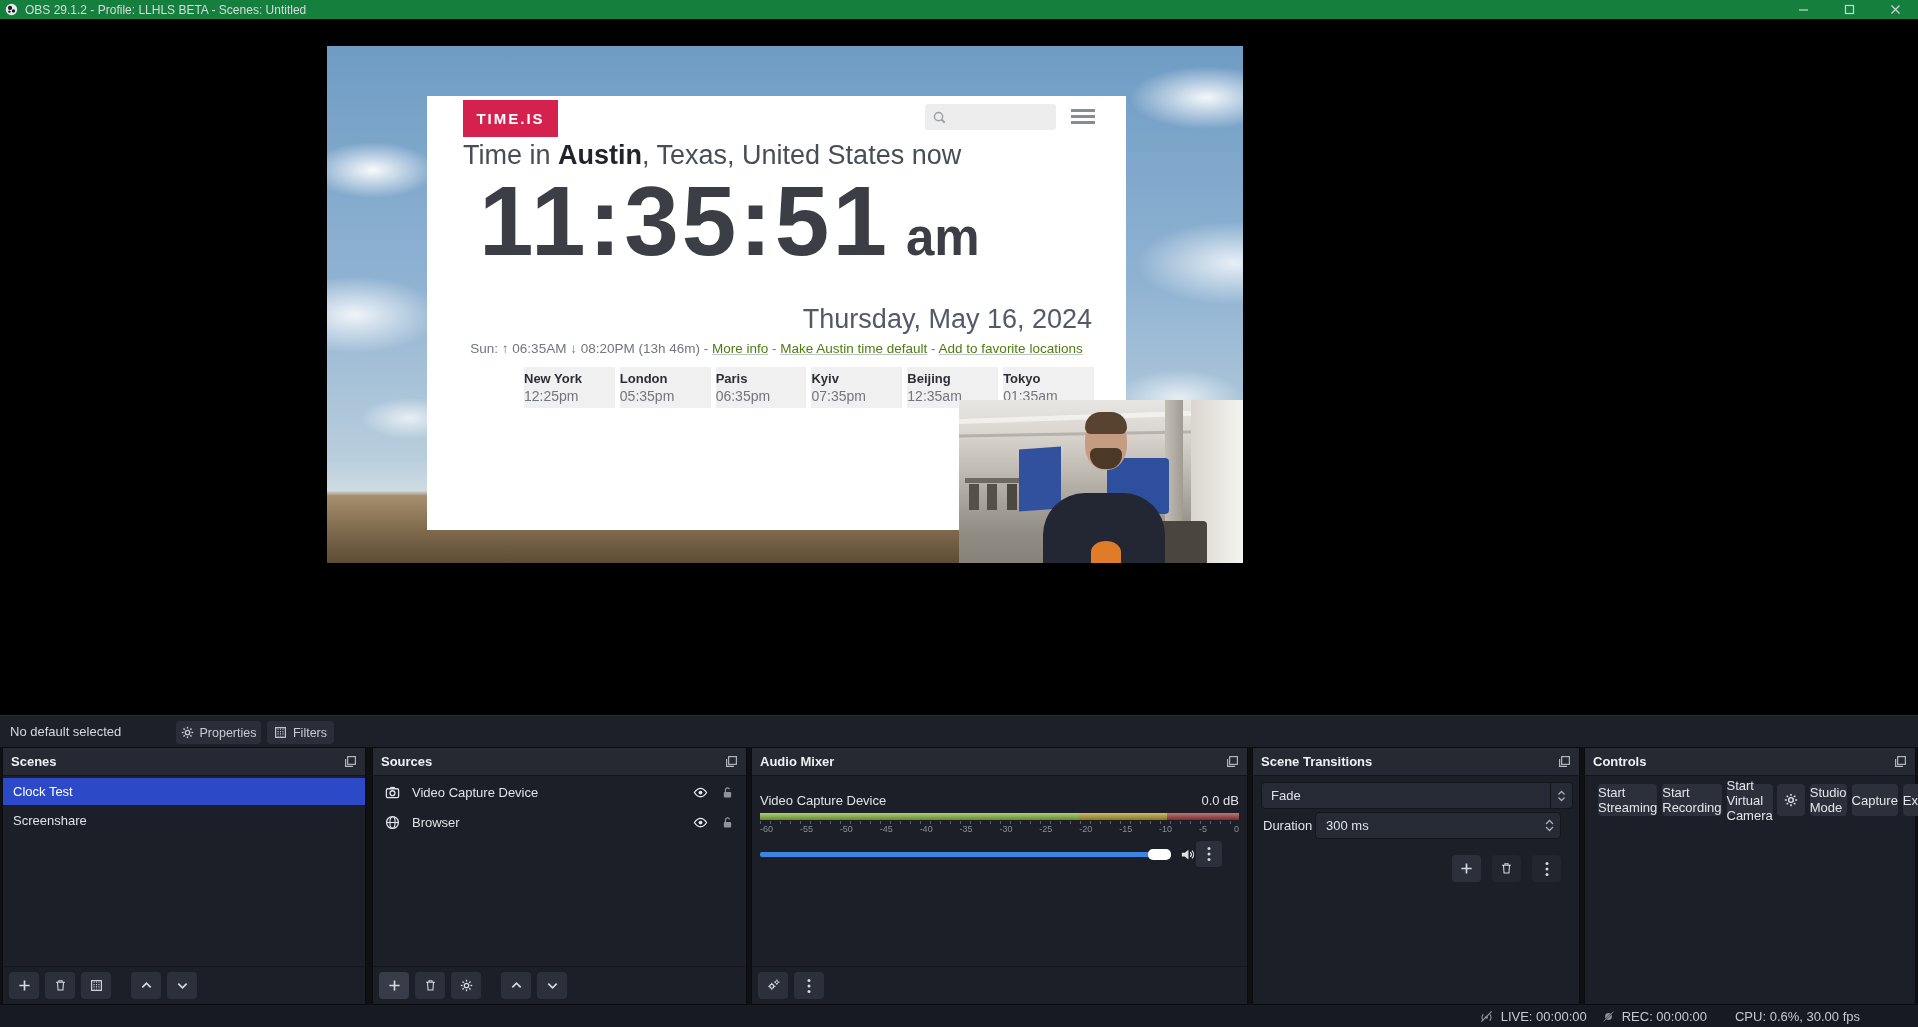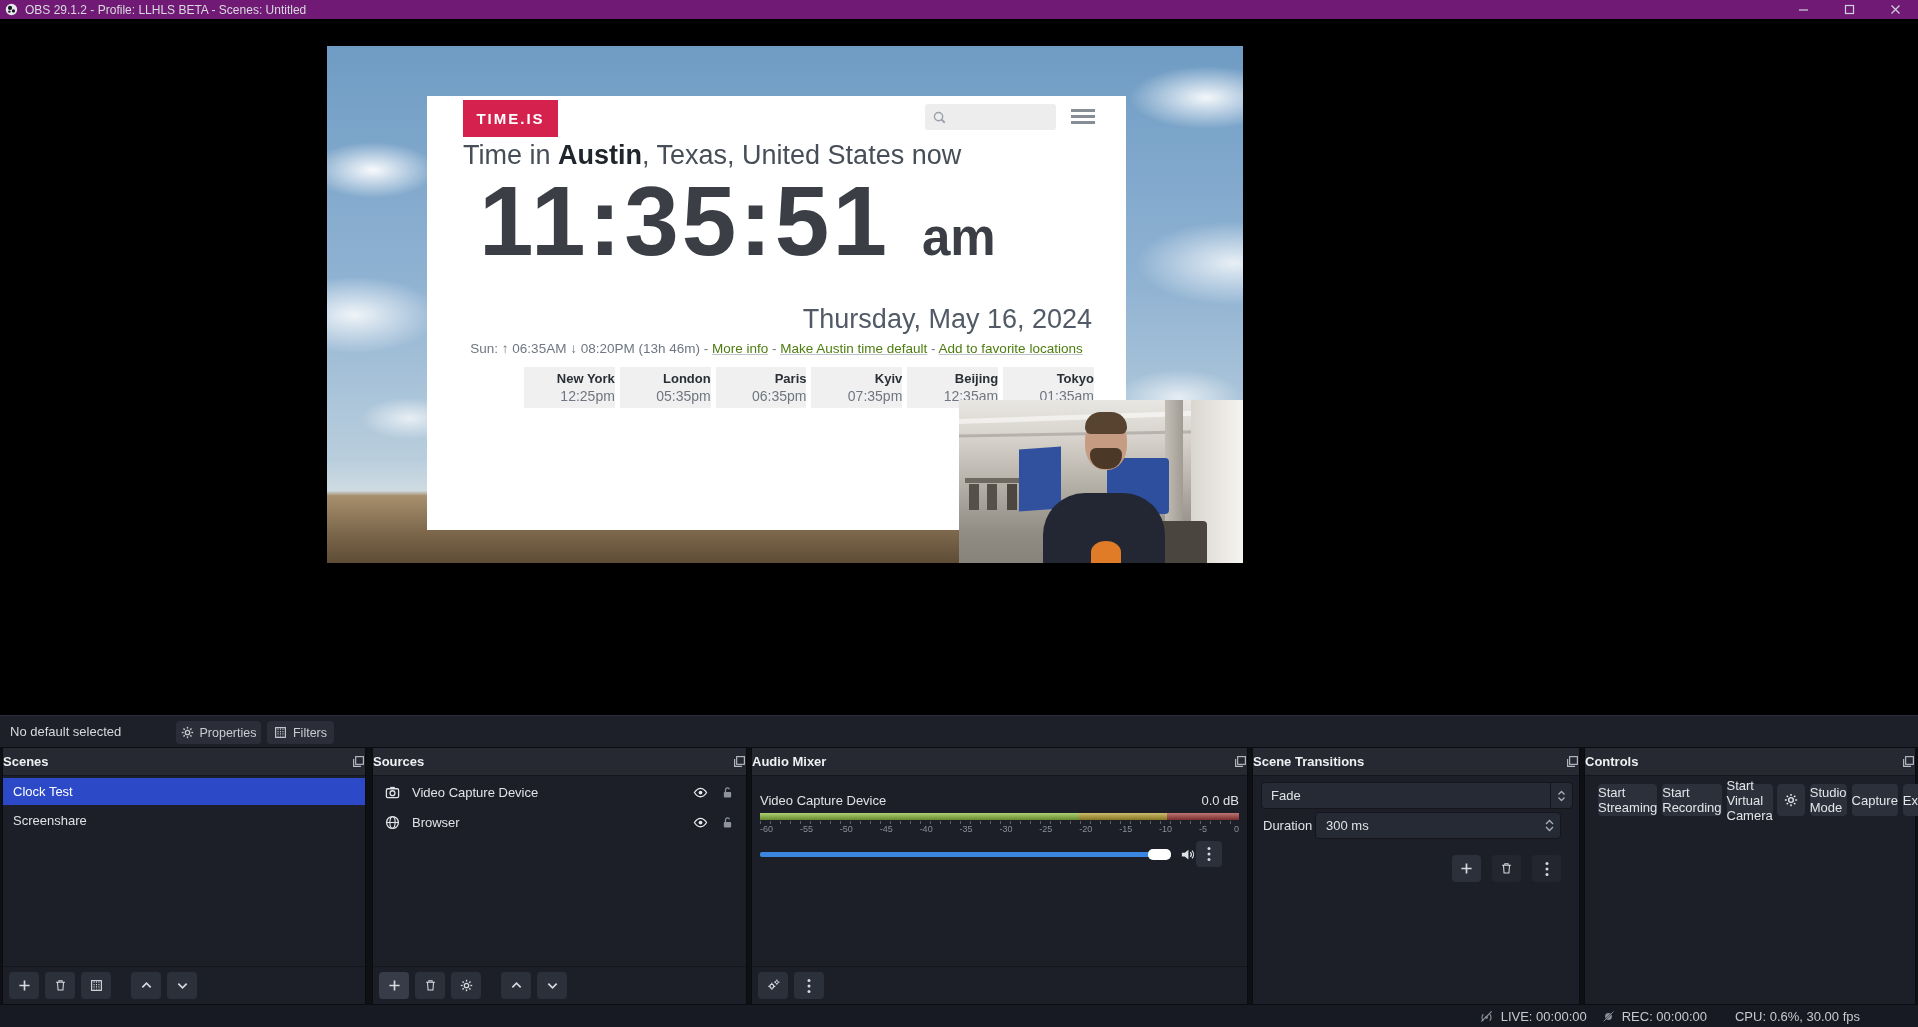--- a/index.html
+++ b/index.html
@@ -1,20 +1,20 @@
 <!DOCTYPE html>
 <html><head>
 <meta charset="utf-8">
 <style>
   html,body{margin:0;padding:0;background:#000;}
   *{box-sizing:border-box;}
   .app{position:relative;width:1918px;height:1027px;background:#000;font-family:"Liberation Sans",sans-serif;overflow:hidden;-webkit-font-smoothing:antialiased;}
 
   
-  .titlebar{position:absolute;top:0;left:0;right:0;height:19px;background:#701a75;display:flex;align-items:center;}
+  .titlebar{position:absolute;top:0;left:0;right:0;height:19px;background:#15803d;display:flex;align-items:center;}
   .obs-logo{margin-left:5px;display:flex;}
   .titlebar-title{margin-left:7px;font-size:12px;color:#d8dade;}
   .win-controls{margin-left:auto;display:flex;height:100%;}
   .win-btn{width:46px;display:flex;align-items:center;justify-content:center;color:#cfd2d8;}
 
   
   .menubar{position:absolute;top:19px;left:0;right:0;height:21px;background:#1d1f28;display:flex;align-items:center;padding-left:1px;}
   .menu-item{padding:2px 8px;margin-right:4px;font-size:13px;color:#e0e3e7;}
 
   
@@ -31,26 +31,26 @@
   
   .browser-card{position:absolute;left:100px;top:50px;width:699px;height:434px;background:#fff;z-index:1;}
   .timeis-logo{position:absolute;left:36px;top:4px;width:95px;height:37px;display:flex;align-items:center;justify-content:center;color:#fff;font-size:15px;font-weight:bold;letter-spacing:2px;}
   .timeis-search{position:absolute;left:498px;top:8px;width:131px;height:26px;background:#ededee;border-radius:3px;display:flex;align-items:center;padding-left:7px;color:#9aa0a8;}
   .timeis-burger{position:absolute;left:644px;top:13px;width:24px;height:15px;display:flex;flex-direction:column;justify-content:space-between;}
   .timeis-burger i{display:block;height:3px;background:#878d95;}
   .timeis-heading{position:absolute;left:36px;top:44px;font-size:27px;color:#474e57;white-space:nowrap;}
   .timeis-heading b{color:#20252b;}
   .timeis-clock{position:absolute;left:52px;top:72px;display:flex;align-items:baseline;color:#3b3f45;justify-content:center;}
   .clock-digits{font-size:98px;font-weight:bold;letter-spacing:3px;line-height:1.1;}
-  .clock-ampm{font-size:51px;font-weight:bold;margin-left:32px;}
+  .clock-ampm{font-size:51px;font-weight:bold;margin-left:16px;}
   .timeis-date{position:absolute;right:34px;top:208px;font-size:27px;color:#515a66;}
   .timeis-sunline{position:absolute;left:0;top:245px;width:100%;text-align:center;font-size:13.5px;color:#707782;white-space:nowrap;}
   .timeis-sunline a{color:#4d7c0f;text-decoration:underline;text-decoration-color:#bfc4ca;}
   .timeis-cities{position:absolute;left:97px;top:271px;width:570px;height:41px;display:flex;gap:5px;}
-  .city-box{flex:1;background:#f0f0f1;text-align:right;padding-top:3px;}
+  .city-box{flex:1;background:#f0f0f1;text-align:left;padding-top:3px;}
   .city-name{font-size:13px;font-weight:bold;color:#2a2f36;line-height:1.35;}
   .city-time{font-size:14px;color:#70767f;line-height:1.15;}
 
   
   .webcam{position:absolute;left:632px;top:354px;width:284px;height:163px;z-index:2;overflow:hidden;
     background:linear-gradient(180deg,#e9e7e3 0%,#d6d2cb 24%,#bdb8b0 45%,#a9a49b 62%,#918c83 82%,#87827a 100%);}
   .wc-window{position:absolute;right:0;top:0;width:52px;height:163px;background:linear-gradient(to left,#f6f4f0,#d9d6cf);}
   .wc-beam{position:absolute;left:0;top:14px;width:100%;height:5px;background:rgba(255,255,255,.55);transform:skewY(-2deg);}
   .wc-beam2{position:absolute;left:0;top:32px;width:100%;height:3px;background:rgba(120,115,108,.35);transform:skewY(-1deg);}
   .wc-pillar{position:absolute;left:206px;top:0;width:18px;height:122px;background:linear-gradient(to right,#c2beb6,#a19c93);}
@@ -74,21 +74,21 @@
   .src-btn.filters{left:267px;width:67px;}
 
   
   .docks{position:absolute;top:747px;left:0;right:0;height:258px;background:#0e1014;}
   .panel{position:absolute;top:0;height:258px;background:#1c1f27;border:1px solid #0b0c10;}
   #panel-scenes{left:2px;width:364px;}
   #panel-sources{left:372px;width:375px;}
   #panel-mixer{left:751px;width:497px;}
   #panel-transitions{left:1252px;width:328px;}
   #panel-controls{left:1584px;width:332px;}
-  .panel-header{height:28px;background:#262932;display:flex;align-items:center;padding:0 0;color:#eef0f2;font-size:13px;font-weight:bold;border-bottom:1px solid #14161c;}
+  .panel-header{height:28px;background:#262932;display:flex;align-items:center;padding:0 8px;color:#eef0f2;font-size:13px;font-weight:bold;border-bottom:1px solid #14161c;}
   .popout{margin-left:auto;color:#b9bdc4;display:flex;}
   .panel-footer{position:absolute;bottom:0;left:0;right:0;height:38px;display:flex;align-items:center;padding:0 6px;gap:6px;border-top:1px solid #14161c;}
   .tool-btn{width:30px;height:27px;background:#2c303b;border-radius:4px;display:flex;align-items:center;justify-content:center;color:#d6d9de;flex:0 0 auto;}
   .tool-gap{width:8px;flex:0 0 auto;}
 
   .scene-item{height:27px;display:flex;align-items:center;padding:0 10px;font-size:13px;color:#dfe2e6;margin-top:2px;}
   .scene-item.selected{background:#2c49c8;color:#fff;}
 
   .source-row{height:28px;display:flex;align-items:center;padding:0 12px;gap:12px;font-size:13px;color:#dfe2e6;margin-top:2px;}
   .source-row .spacer{flex:1;}

